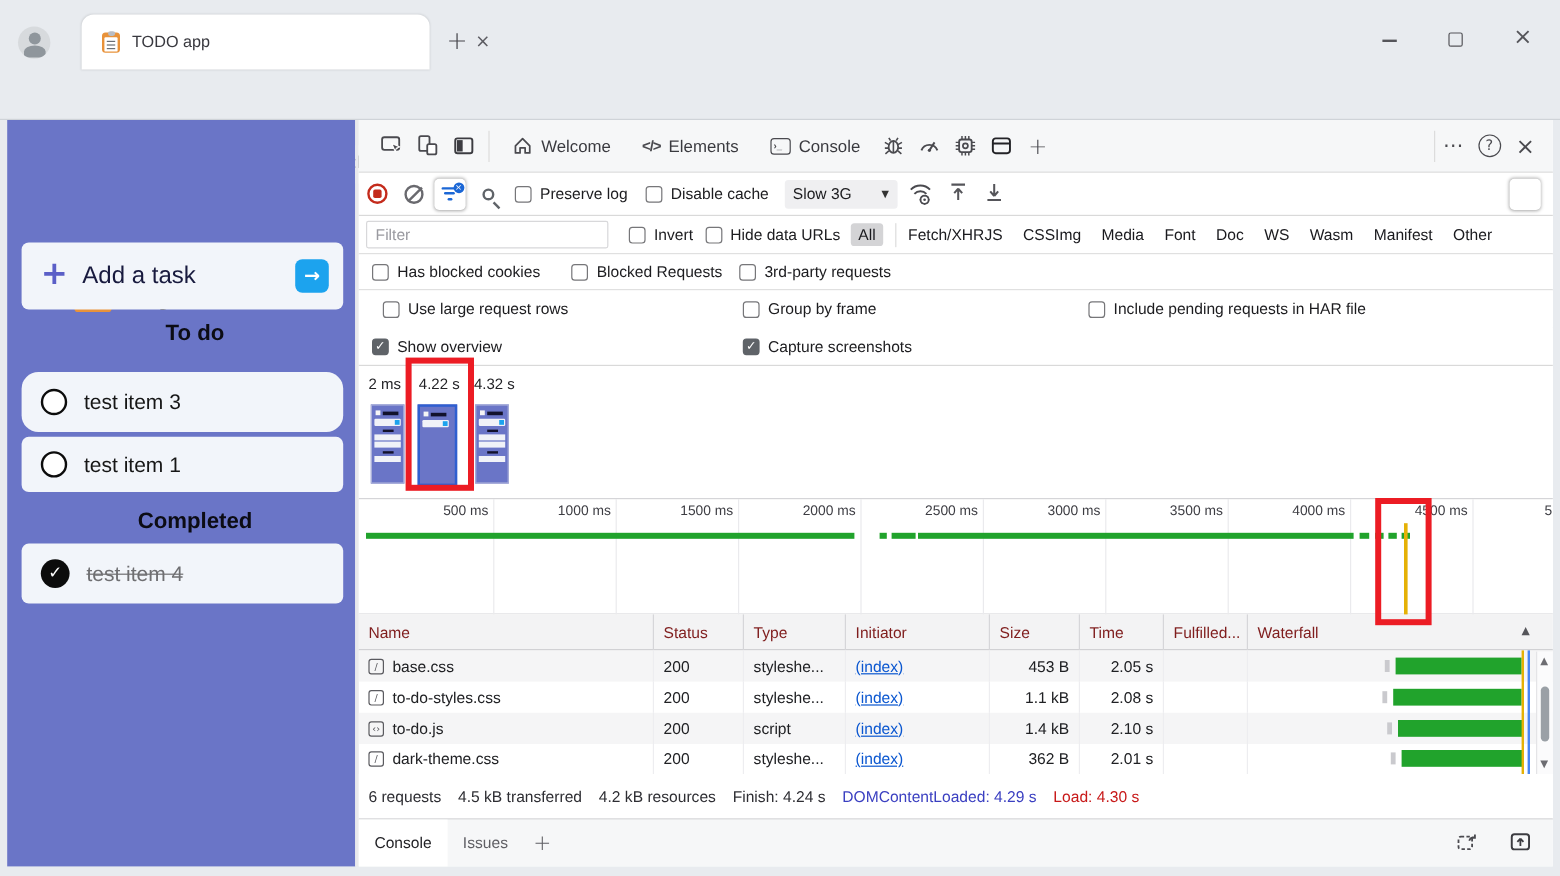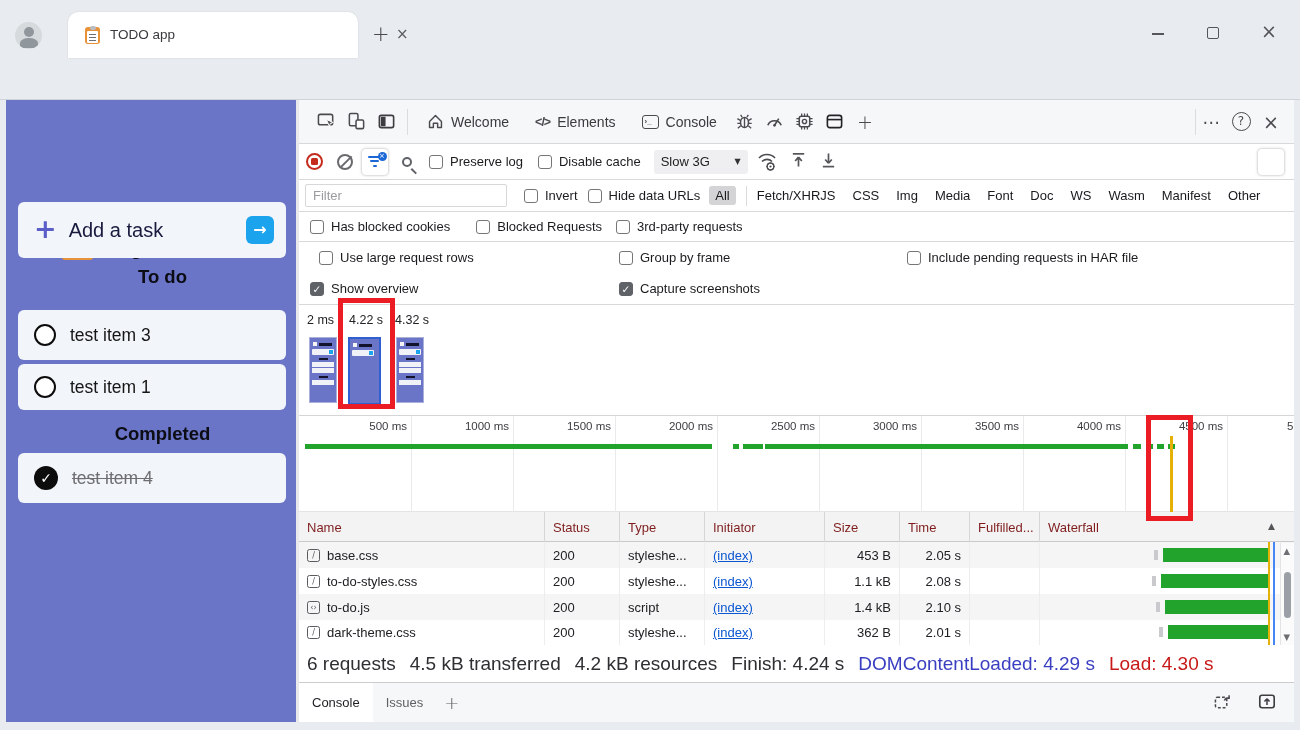--- a/index.html
+++ b/index.html
@@ -146,21 +146,21 @@
   .wbar { position:absolute; height:14px; background:#21a32c; }
   .wtick { position:absolute; width:4px; height:10px; background:#cacace; }
   .vline-y { position:absolute; left:969px; top:343px; width:2px; height:201px; background:#e5b106; }
   .vline-b { position:absolute; left:974px; top:442px; width:2px; height:103px; background:#4585f5; }
   .sbar { position:absolute; left:981px; top:443px; width:14px; height:102px; background:#fbfbfc; border-left:1px solid #e4e4e7; }
   .sbar .up { position:absolute; left:2.5px; top:3px; font-size:8.5px; color:#6d6d72; }
   .sbar .dn { position:absolute; left:2.5px; bottom:3px; font-size:8.5px; color:#6d6d72; }
   .sbar .thumbbar { position:absolute; left:3px; top:29px; width:7px; height:46px; background:#9aa0a6; border-radius:3.5px; }
 
   
-  .summary { position:absolute; left:0; top:545px; width:995px; height:38px; background:#fff; border-bottom:1px solid #cccccf; display:flex; align-items:center; gap:14px; padding-left:8px; font-size:19px; color:#2e2e33; }
+  .summary { position:absolute; left:0; top:545px; width:995px; height:38px; background:#fff; border-bottom:1px solid #cccccf; display:flex; align-items:center; gap:14px; padding-left:8px; font-size:13px; color:#2e2e33; }
   .summary .dcl { color:#3a3fc1; }
   .summary .load { color:#c81919; }
   .drawer { position:absolute; left:0; top:583px; width:995px; height:39px; background:#f6f7f8; display:flex; align-items:center; }
   .drawer-tab { height:39px; display:flex; align-items:center; padding:0 13px; font-size:13px; color:#5f5f64; }
   .drawer-tab.active { background:#fff; color:#1f1f23; }
   .drawer .plusbtn { font-size:18px; color:#5f5f64; margin-left:8px; font-weight:300; }
   .drawer-icons { margin-left:auto; display:flex; gap:26px; padding-right:18px; color:#4a4a4f; }
 
   
   .redbox { position:absolute; border:5px solid #ec1c24; z-index:60; }
@@ -221,21 +221,21 @@
           <div class="ln" style="top:27px;width:11px"></div>
         </div>
       <span class="app-title">My tasks</span>
     </div>
     <div class="addbar">
       <span class="plus ico">+</span>
       <span class="addtext">Add a task</span>
       <span class="gobtn ico">→</span>
     </div>
     <div class="sect-h" style="top:166px;">To do</div>
-    <div class="titem" style="top:210px;height:50px;">
+    <div class="titem" style="top:210px;height:50px;border-radius:14px;">
       <span class="ring"></span>
       <span class="tlabel">test item 3</span>
     </div>
     <div class="titem" style="top:264px;height:46px;">
       <span class="ring"></span>
       <span class="tlabel">test item 1</span>
     </div>
     <div class="sect-h" style="top:323px;">Completed</div>
     <div class="titem" style="top:353px;height:50px;">
       <span class="ringdone ico">✓</span>
@@ -372,21 +372,21 @@
       </span>
       <span class="cbrow" style="margin-left:10px">
         <span class="cb"></span>
         <span class="cblabel">Hide data URLs</span>
       </span>
       <span class="ftype pill" style="margin-left:9px">All</span>
       <span class="sep-v" style="height:20px;margin:0 5px 0 10px;"></span>
       <span class="ftype" style="margin-left:5px">Fetch/XHR</span>
       <span class="ftype" style="">JS</span>
       <span class="ftype" style="margin-left:17px">CSS</span>
-      <span class="ftype" style="margin-left:17px">Img</span>
+      <span class="ftype" style="margin-left:0">Img</span>
       <span class="ftype" style="margin-left:17px">Media</span>
       <span class="ftype" style="margin-left:17px">Font</span>
       <span class="ftype" style="margin-left:17px">Doc</span>
       <span class="ftype" style="margin-left:17px">WS</span>
       <span class="ftype" style="margin-left:17px">Wasm</span>
       <span class="ftype" style="margin-left:17px">Manifest</span>
       <span class="ftype" style="margin-left:17px">Other</span>
     </div>
 
     <div class="opt-row opt-a">

